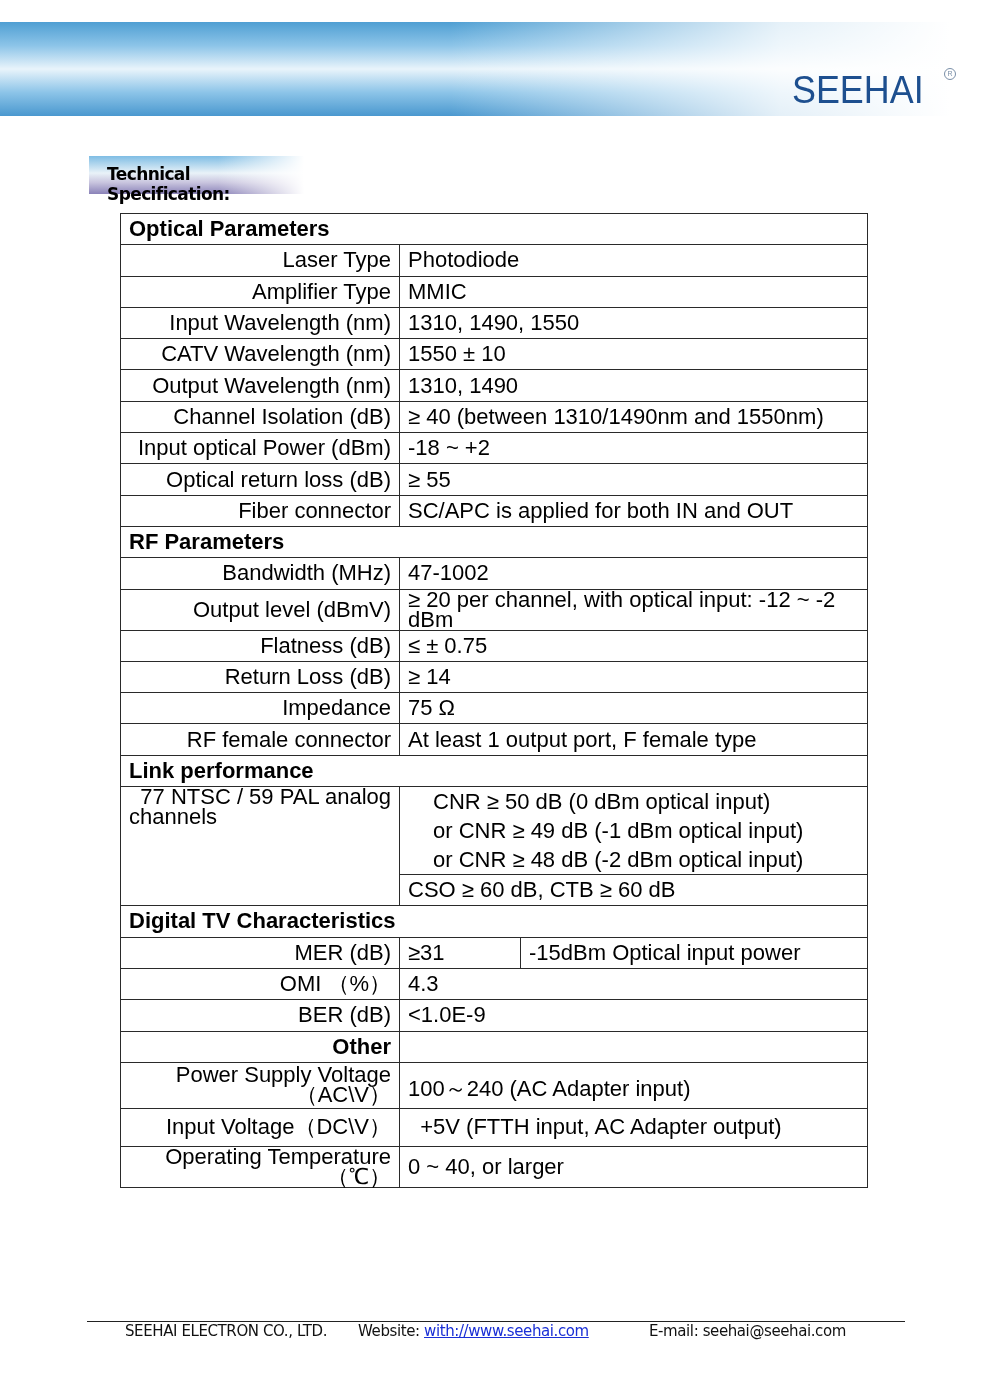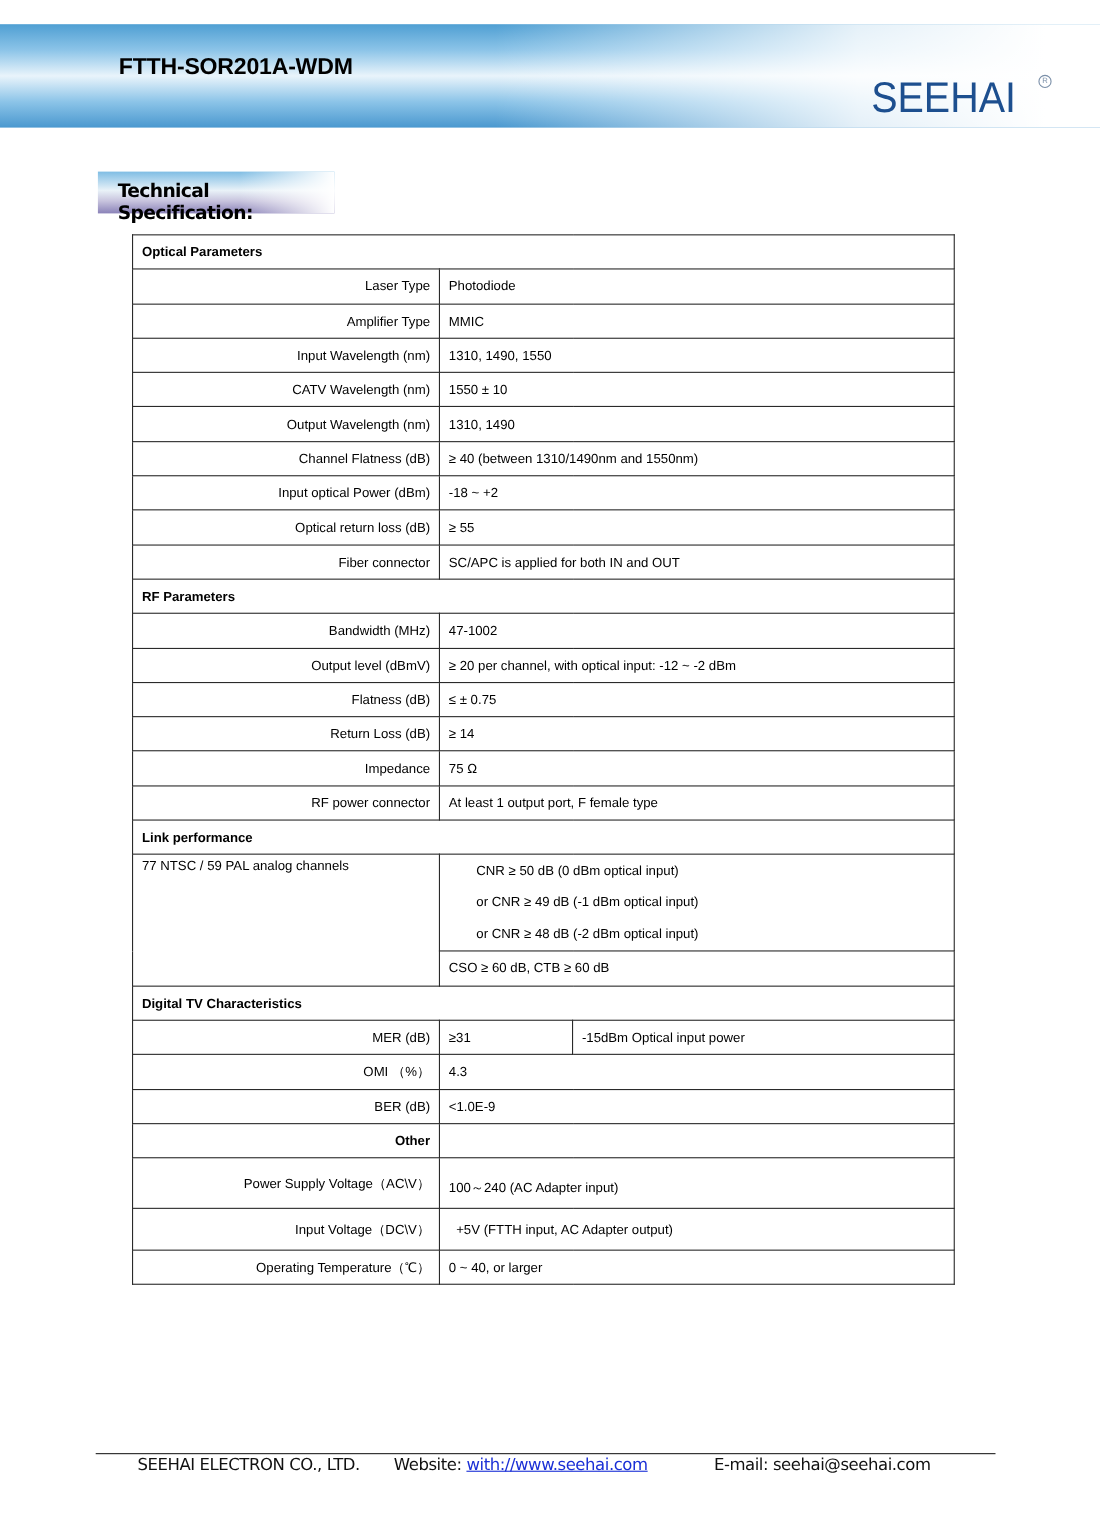--- a/index.html
+++ b/index.html
@@ -30,21 +30,21 @@
     background:
       linear-gradient(to right, rgba(255,255,255,0) 0%, rgba(255,255,255,0) 60%, #ffffff 100%),
       linear-gradient(to bottom, #7fbde4 0%, #e9f2f8 45%, #c8c4de 70%, #8a82b8 100%);
   }
   .section-heading span {
     position: absolute; left: 18px; top: 8px; font-size: 17px; font-weight: bold;
     font-family: "DejaVu Sans", sans-serif; letter-spacing: -0.6px;
   }
   table.spec {
     position: absolute; left: 120px; top: 213px; width: 748px;
-    border-collapse: collapse; font-size: 12px;
+    border-collapse: collapse; font-size: 22px;
   }
   table.spec td {
     border: 1.5px solid #2a2a2a; padding: 0 8px; height: 30.3px; vertical-align: middle;
     line-height: 20px;
   }
   table.spec td.col1 { width: 262px; text-align: right; }
   table.spec td.group { font-weight: bold; }
   table.spec tr.tall td { height: 37px; }
   .justify { text-align: justify; text-align-last: left; line-height: 26px; padding-top: 4px; padding-bottom: 4px; }
   .multi div { line-height: 29px; margin-left: 25px; }
@@ -55,21 +55,20 @@
     position: absolute; top: 1322px; font-size: 15px; font-family: "DejaVu Sans", sans-serif;
     letter-spacing: -0.4px; color: #111;
   }
   .footer a { color: #1a2fd6; text-decoration: underline; }
 </style>
 </head>
 <body>
 
 <div class="banner">
   <div class="banner-title">
-    <div>FTTH-SOR201A-WDM</div>
   </div>
   <div class="logo">SEEHAI</div>
   <div class="logo-reg">R</div>
 </div>
 
 <div class="section-heading">
   <span>Technical Specification:</span>
 </div>
 
 <table class="spec">
@@ -92,21 +91,21 @@
       </tr>
   <tr>
         <td class="col1">CATV Wavelength (nm)</td>
         <td colspan="2">1550 ± 10</td>
       </tr>
   <tr>
         <td class="col1">Output Wavelength (nm)</td>
         <td colspan="2">1310, 1490</td>
       </tr>
   <tr>
-        <td class="col1">Channel Flatness (dB)</td>
+        <td class="col1">Channel Isolation (dB)</td>
         <td colspan="2">≥ 40 (between 1310/1490nm and 1550nm)</td>
       </tr>
   <tr>
         <td class="col1">Input optical Power (dBm)</td>
         <td colspan="2">-18 ~ +2</td>
       </tr>
   <tr>
         <td class="col1">Optical return loss (dB)</td>
         <td colspan="2">≥ 55</td>
       </tr>
@@ -132,21 +131,21 @@
       </tr>
   <tr>
         <td class="col1">Return Loss (dB)</td>
         <td colspan="2">≥ 14</td>
       </tr>
   <tr>
         <td class="col1">Impedance</td>
         <td colspan="2">75 Ω</td>
       </tr>
   <tr>
-        <td class="col1">RF power connector</td>
+        <td class="col1">RF female connector</td>
         <td colspan="2">At least 1 output port, F female type</td>
       </tr>
 
   <tr>
         <td colspan="3" class="group">Link performance</td>
       </tr>
   <tr>
     <td class="col1 justify" rowspan="2" style="vertical-align: top;">77 NTSC / 59 PAL analog channels</td>
     <td colspan="2" class="multi" style="height: 86px;">
       <div>CNR ≥ 50 dB (0 dBm optical input)</div>

